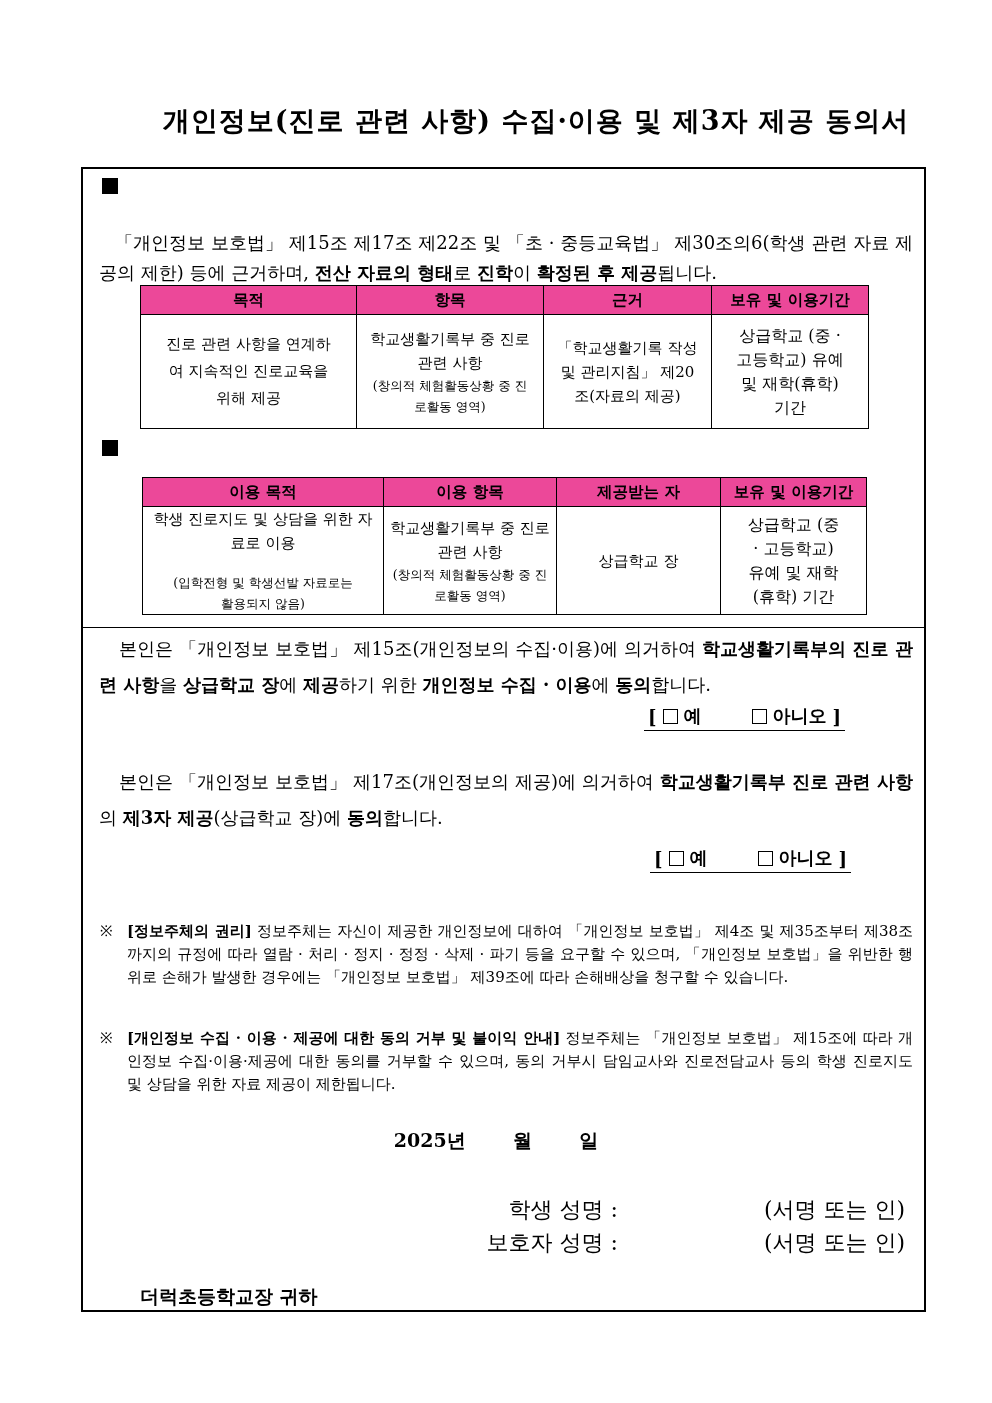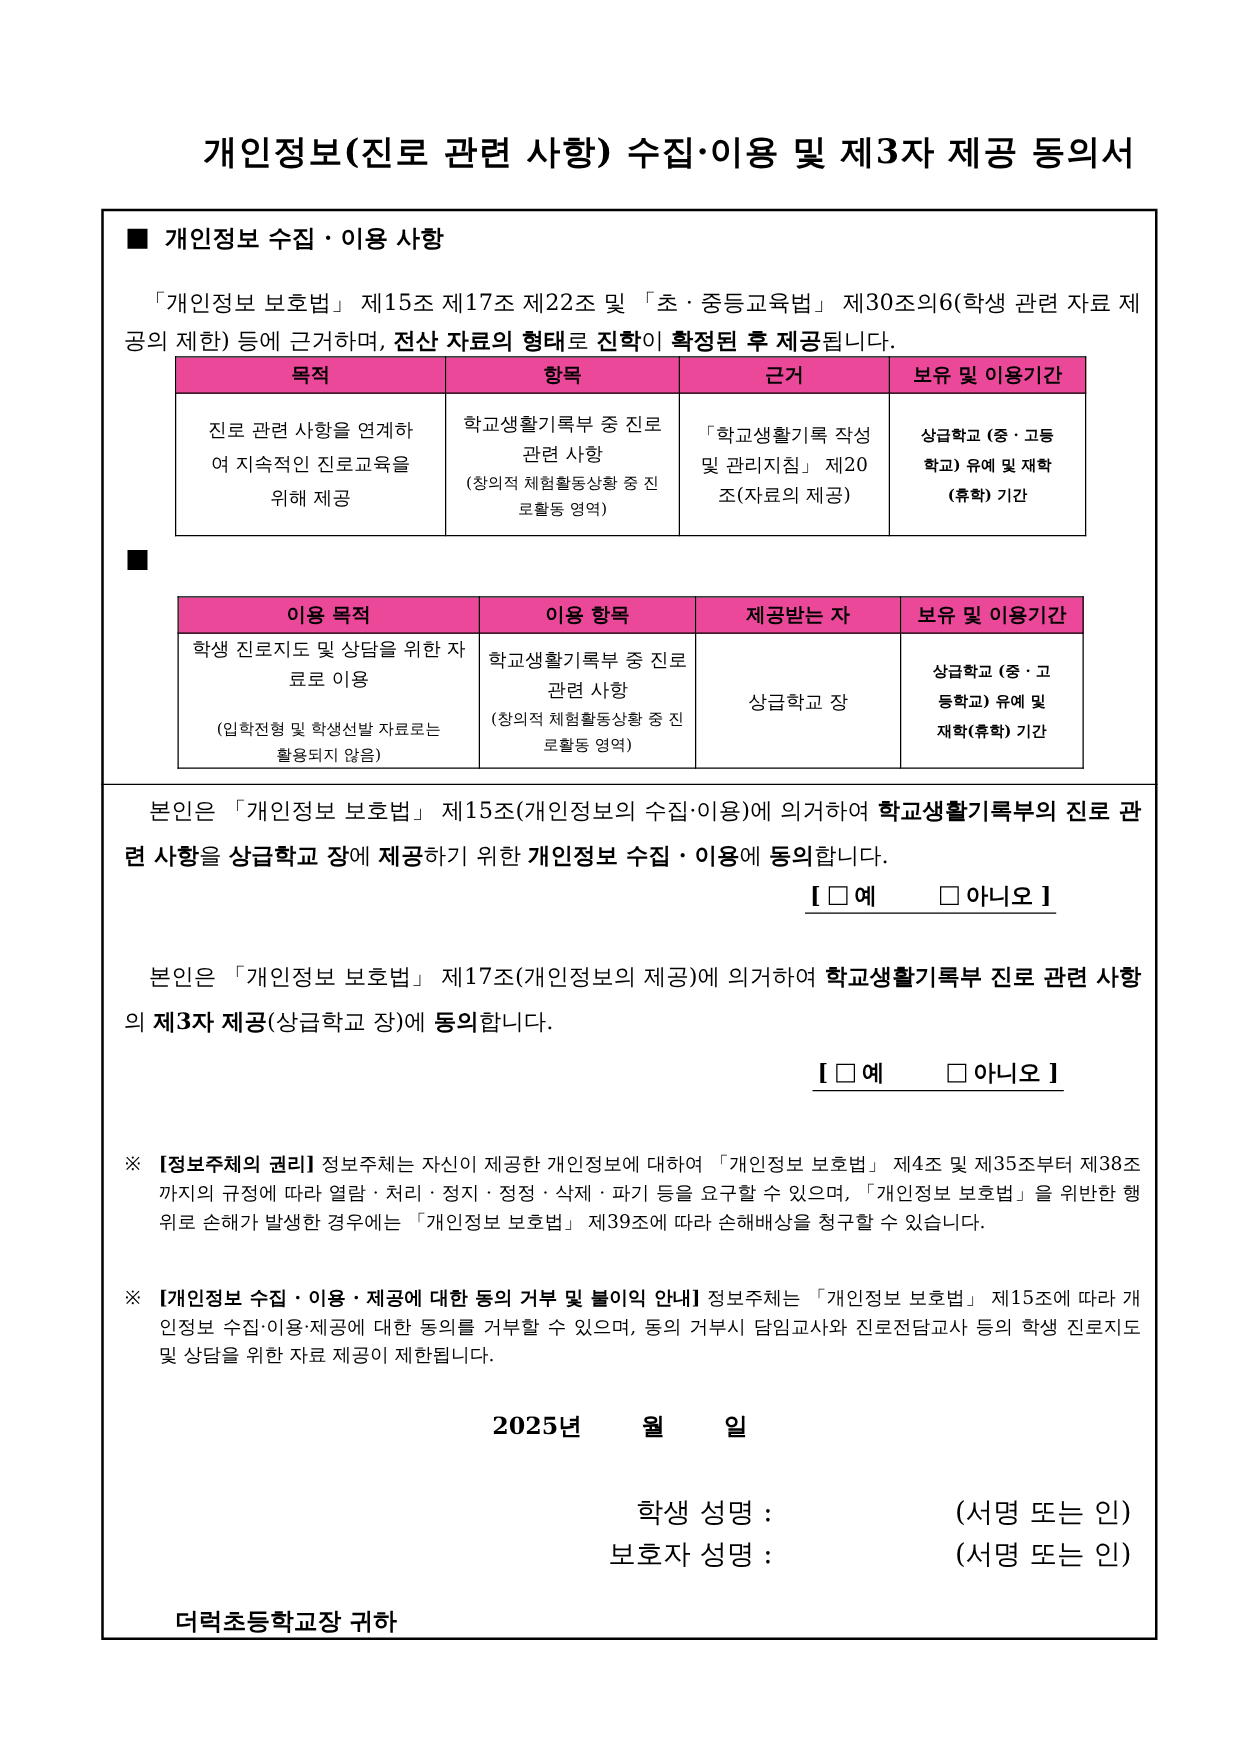--- a/index.html
+++ b/index.html
@@ -9,41 +9,40 @@
   .divider { position:absolute; left:81px; top:627px; width:845px; height:0; border-top:1.5px solid #000; }
   .sec-head { position:absolute; font-size:19px; font-weight:bold; display:flex; align-items:center; }
   .sec-head .sq { display:inline-block; width:16px; height:16px; background:#000; margin-right:14px; }
   .para { position:absolute; font-size:18px; line-height:30px; text-align:justify; }
   .b { font-weight:bold; }
   table { position:absolute; border-collapse:collapse; font-size:15px; }
   th, td { border:1px solid #000; text-align:center; vertical-align:middle; padding:0 4px; }
   th { background:#ec4899; font-weight:bold; height:28px; font-size:15.5px; }
   td { line-height:24px; }
   td .small { font-size:12.5px; line-height:21px; display:block; }
-  td.boldcell { font-weight:bold; font-size:12px; }
+  td.boldcell { font-weight:normal; font-size:16px; }
   .checkline { position:absolute; font-size:18px; font-weight:bold; border-bottom:1.5px solid #000; padding:0 4px 2px 4px; white-space:pre; display:flex; align-items:center; gap:6px; }
   .cbox { display:inline-block; width:15px; height:15px; border:1.5px solid #000; box-sizing:border-box; }
   .note { position:absolute; left:100px; width:813px; font-size:15px; line-height:23px; display:flex; }
   .note .mark { width:27px; flex:none; }
   .note .txt { flex:1; text-align:justify; }
   .date { position:absolute; left:0; top:1128px; width:992px; text-align:center; font-size:19px; font-weight:bold; }
   .sig { position:absolute; font-size:22px; }
   .addressee { position:absolute; left:110px; top:1284px; font-size:19px; font-weight:bold;margin-left:30px; }
 </style>
 </head>
 <body>
 
 <div class="title">개인정보(진로 관련 사항) 수집·이용 및 제3자 제공 동의서</div>
 
 <div class="frame"></div>
 <div class="divider"></div>
 
 <div class="sec-head" style="left:102px; top:178px;">
   <span class="sq"></span>
-  <span>개인정보 수집 · 이용 사항</span>
 </div>
 
 <div class="para" style="left:99px; top:228px; width:814px; text-indent:16px;"><span>「개인정보 보호법」 제15조 제17조 제22조 및 「초 · 중등교육법」 제30조의6(학생 관련 자료 제공의 제한) 등에 근거하며, </span><span class="b">전산 자료의 형태</span><span>로 </span><span class="b">진학</span><span>이 </span><span class="b">확정된 후 제공</span><span>됩니다.</span></div>
 
 <table style="left:140px; top:285px; width:729px;">
   <thead>
     <tr>
       <th style="width:207px;">목적</th>
       <th style="width:178px;">항목</th>
       <th style="width:159px;">근거</th>

